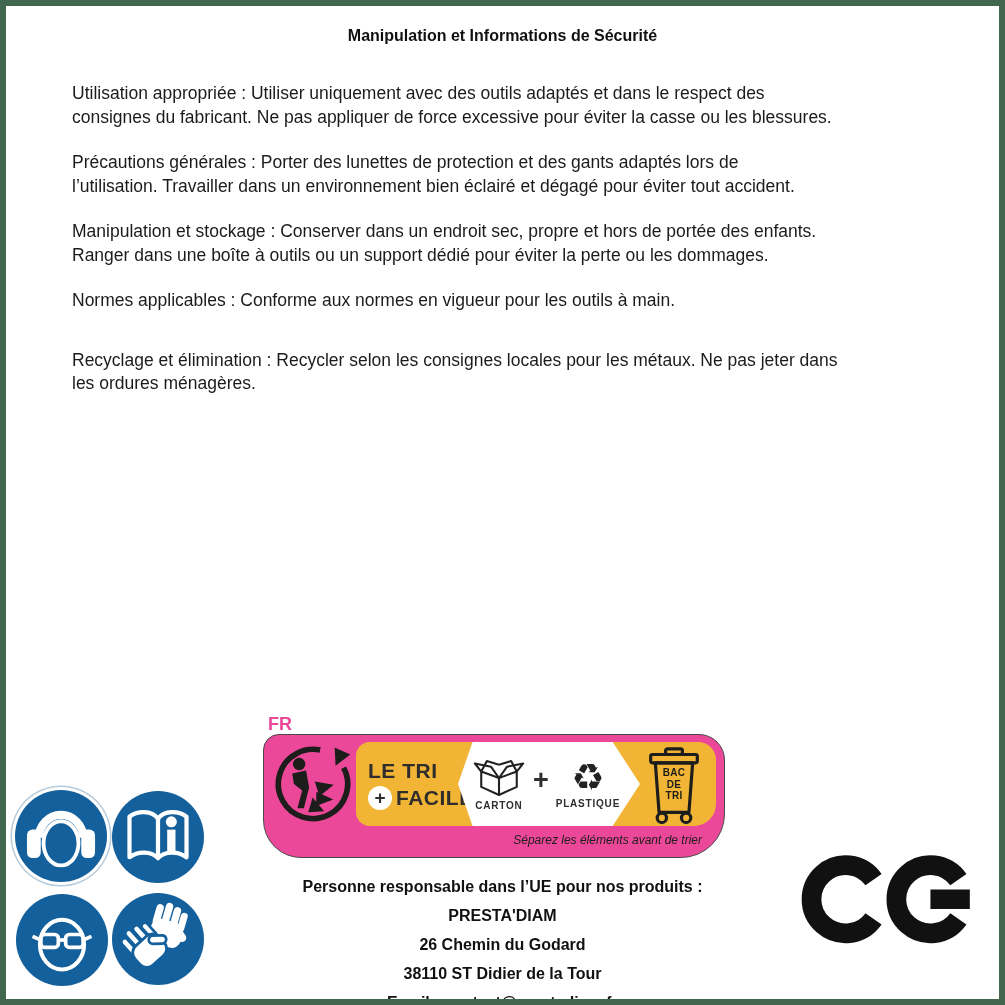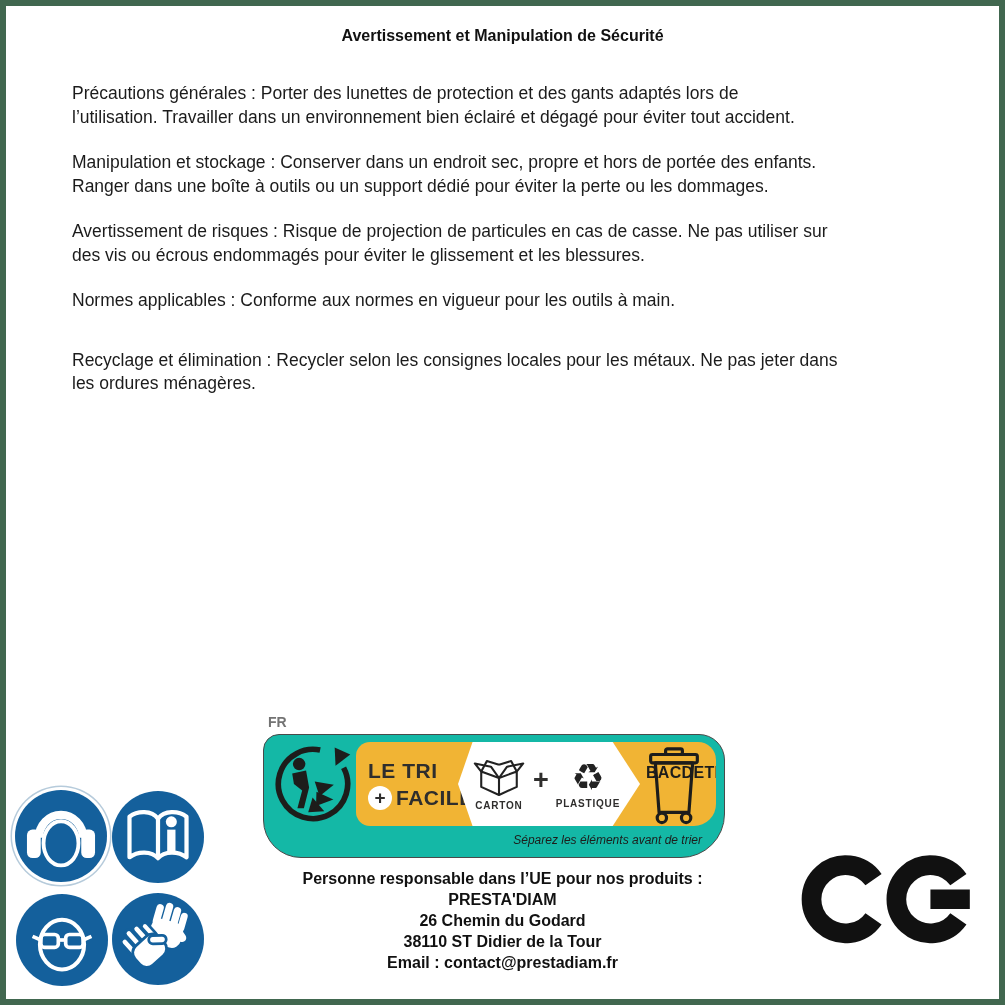--- a/index.html
+++ b/index.html
@@ -18,26 +18,26 @@
     text-align:center;font-size:16px;font-weight:bold;color:#111;margin:0;
   }
   .body-text{position:absolute;left:66px;right:52px;top:76px;}
   .body-text p{
     font-size:17.5px;line-height:23.5px;margin:0 0 22px 0;
     white-space:pre-line;
   }
   .body-text p.pre-gap{margin-top:36px;}
 
   
-  .fr-label{position:absolute;left:262px;top:708px;font-size:14px;font-weight:bold;color:#737373;}
+  .fr-label{position:absolute;left:262px;top:708px;font-size:18px;font-weight:bold;color:#ec4899;}
   .infotri{
     position:absolute;left:257px;top:728px;width:462px;height:124px;
     box-sizing:border-box;border:1.5px solid #4a4a4a;
     border-radius:16px 26px 44px 38px;
-    background:#14b8a6;padding:7px 8px 4px 10px;
+    background:#ec4899;padding:7px 8px 4px 10px;
     display:flex;flex-direction:column;
   }
   .infotri-row{display:flex;align-items:center;height:84px;}
   .triman{flex:0 0 78px;height:80px;}
   .banner{
     position:relative;flex:1;height:84px;margin-left:4px;
     background:#f1b434;border-radius:14px 18px 22px 14px;
     overflow:hidden;
   }
   .tri-text{
@@ -59,61 +59,61 @@
     padding:0 20px 0 14px;box-sizing:border-box;
   }
   .mat{display:flex;flex-direction:column;align-items:center;gap:1px;}
   .mat-label{font-size:10px;font-weight:bold;color:#2f2e2d;letter-spacing:.8px;}
   .mid-plus{font-size:27px;font-weight:bold;color:#2f2e2d;line-height:1;margin-top:-8px;}
   .recycle-glyph{font-family:"DejaVu Sans",sans-serif;font-size:37px;line-height:38px;color:#222;}
   .bin-block{position:absolute;right:14px;top:5px;width:56px;height:74px;}
   .bin-block svg{position:absolute;inset:0;}
   .bin-text{
     position:absolute;left:0;right:0;top:20px;
-    display:flex;align-items:center;
-    font-size:16px;line-height:11.5px;font-weight:bold;color:#1d1d1b;letter-spacing:.3px;
+    display:flex;flex-direction:column;align-items:center;
+    font-size:10px;line-height:11.5px;font-weight:bold;color:#1d1d1b;letter-spacing:.3px;
   }
   .caption{
     height:28px;display:flex;align-items:center;justify-content:flex-end;
     padding-right:14px;font-size:12px;font-style:italic;color:#1d1d1b;
   }
 
   
   .disc{
     position:absolute;width:92px;height:92px;border-radius:50%;
     background:#14609c;display:flex;align-items:center;justify-content:center;
   }
   .disc svg{width:92px;height:92px;}
   .disc.ringed{box-shadow:0 0 0 3px #fff,0 0 0 4.5px #b6cbdb;}
 
   
   .contact{
     position:absolute;left:60px;right:60px;top:862px;
     text-align:center;font-size:16px;font-weight:bold;color:#111;line-height:21px;
   }
-  .contact div{margin:0;}
+  .contact div{margin:8px;}
 
   
   .ce{position:absolute;left:794px;top:844px;width:176px;height:100px;}
   .visually-hidden{position:absolute;width:1px;height:1px;overflow:hidden;clip:rect(0 0 0 0);white-space:nowrap;}
 </style>
 </head>
 <body>
 
 <div class="page">
 
-  <h1 class="title">Avertissement et Manipulation de Sécurité</h1>
+  <h1 class="title">Manipulation et Informations de Sécurité</h1>
 
   <div class="body-text">
+    <p>Utilisation appropriée : Utiliser uniquement avec des outils adaptés et dans le respect des
+consignes du fabricant. Ne pas appliquer de force excessive pour éviter la casse ou les blessures.</p>
     <p>Précautions générales : Porter des lunettes de protection et des gants adaptés lors de
 l’utilisation. Travailler dans un environnement bien éclairé et dégagé pour éviter tout accident.</p>
     <p>Manipulation et stockage : Conserver dans un endroit sec, propre et hors de portée des enfants.
 Ranger dans une boîte à outils ou un support dédié pour éviter la perte ou les dommages.</p>
-    <p>Avertissement de risques : Risque de projection de particules en cas de casse. Ne pas utiliser sur
-des vis ou écrous endommagés pour éviter le glissement et les blessures.</p>
     <p>Normes applicables : Conforme aux normes en vigueur pour les outils à main.</p>
     <p class="pre-gap">Recyclage et élimination : Recycler selon les consignes locales pour les métaux. Ne pas jeter dans
 les ordures ménagères.</p>
   </div>
 
   <div class="fr-label">FR</div>
 
   <div class="infotri">
     <div class="infotri-row">
 

